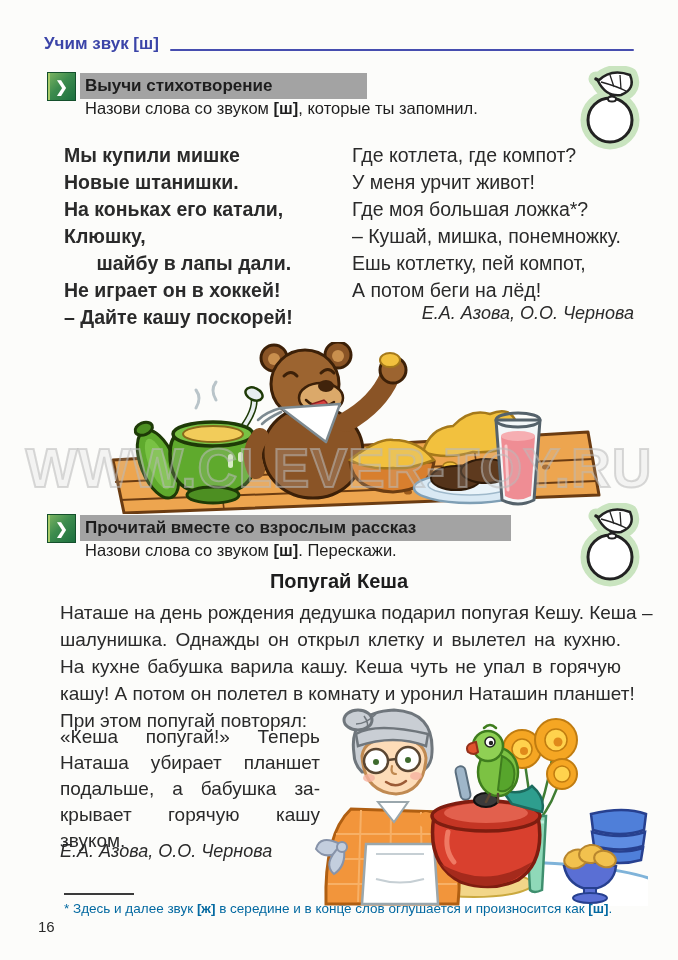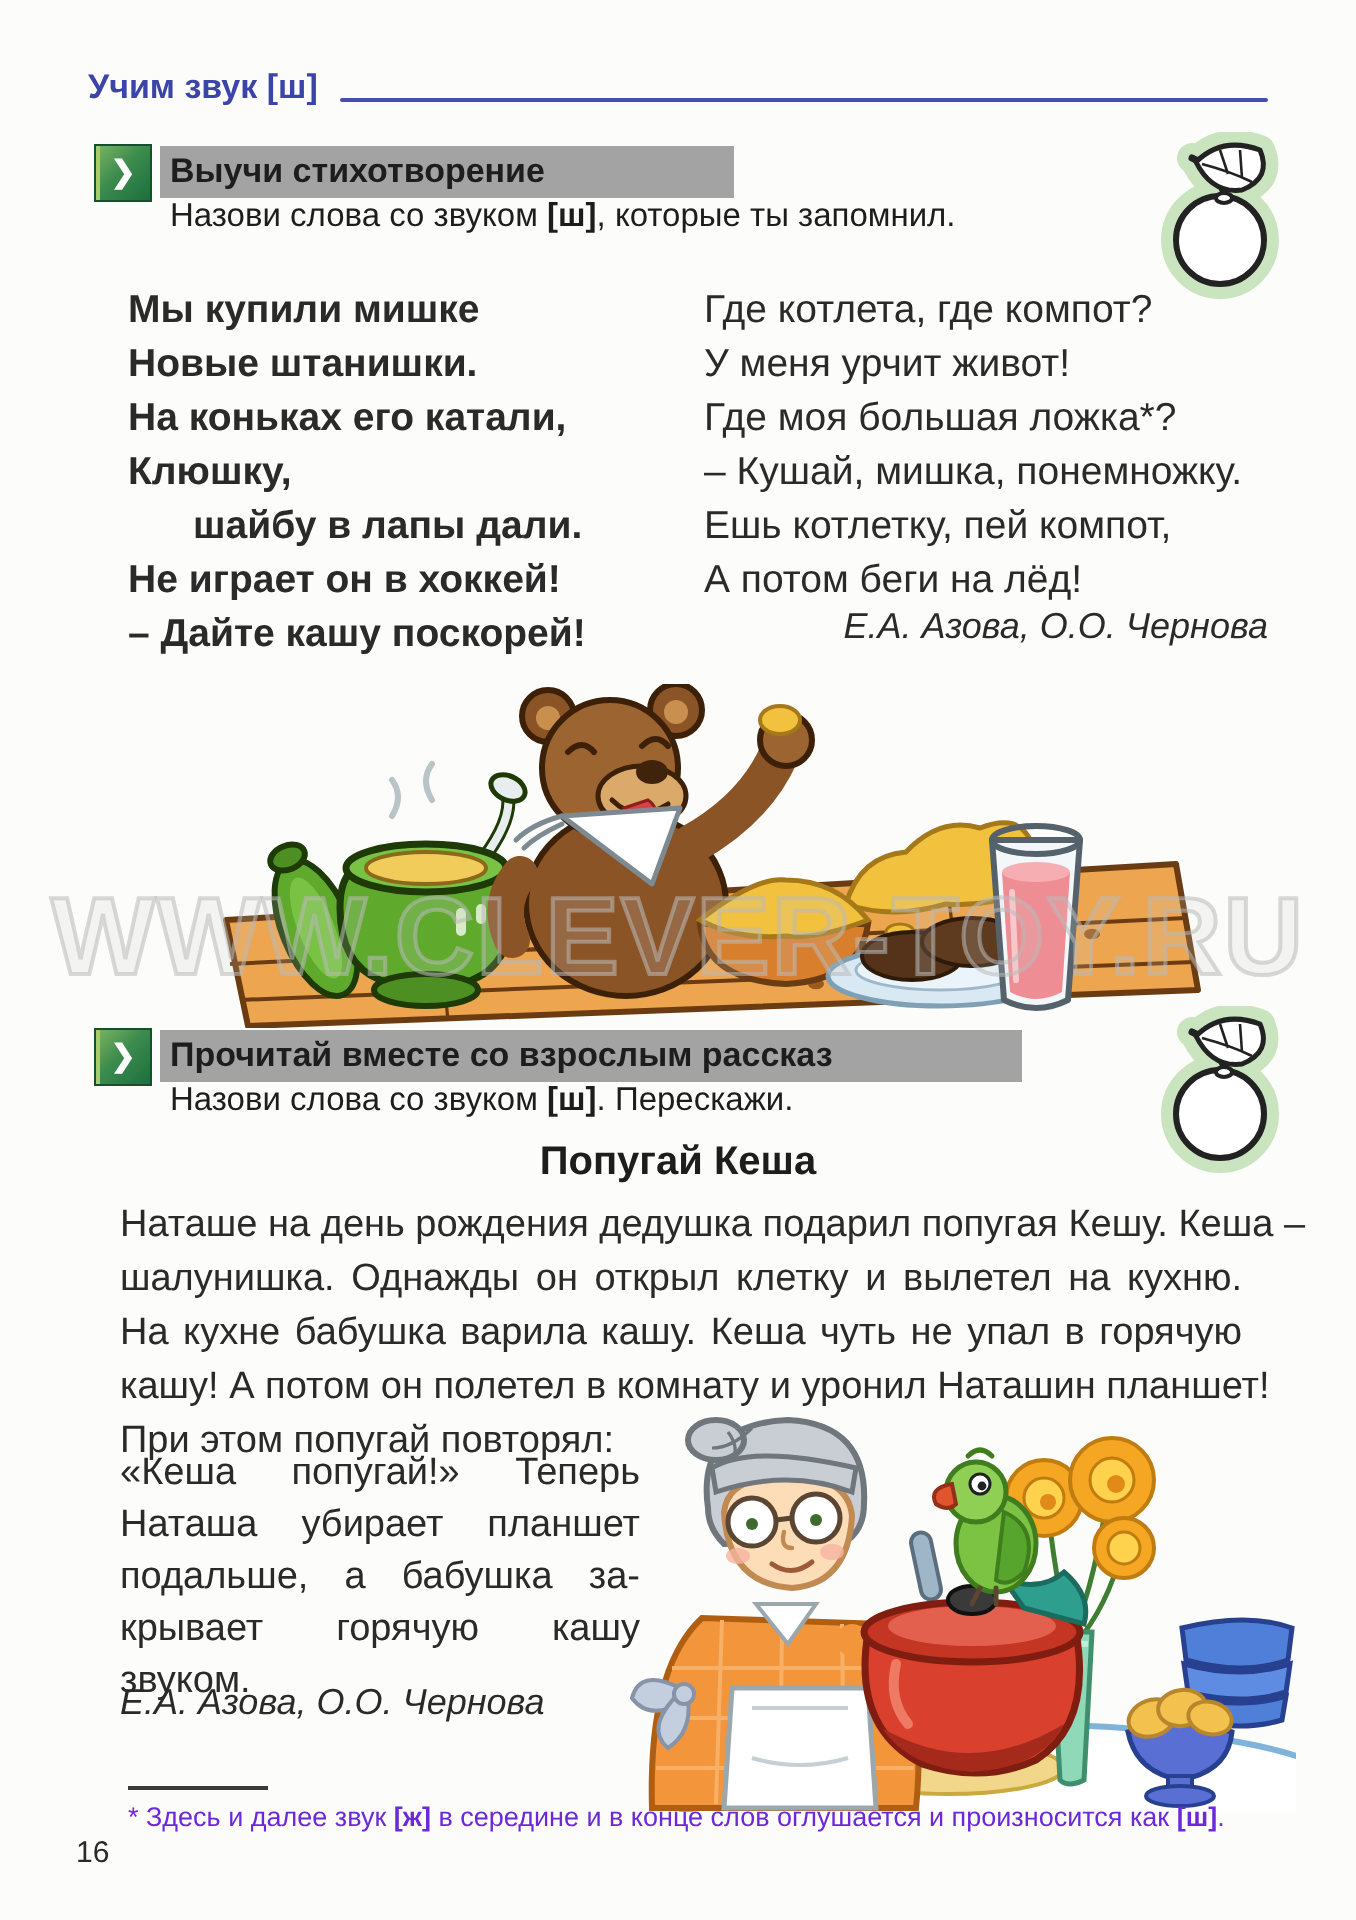--- a/index.html
+++ b/index.html
@@ -48,21 +48,21 @@
   
   .story-title{position:absolute;left:0;top:570px;width:678px;text-align:center;
                font-size:20px;font-weight:bold;color:#1d1d1d;}
   .story-p1{position:absolute;left:60px;top:599px;width:561px;font-size:19px;color:#2a2a2a;}
   .story-p2{position:absolute;left:60px;top:724px;width:260px;font-size:19px;color:#2a2a2a;}
   .jline{height:27px;line-height:27px;text-align:justify;text-align-last:justify;white-space:nowrap;}
   .story-p2 .jline{height:26px;line-height:26px;}
   .jline:last-child{text-align-last:left;}
   
   .fn-rule{position:absolute;left:64px;top:893px;width:70px;height:2px;background:#3a3a3a;}
-  .footnote{position:absolute;left:64px;top:901px;font-size:13.5px;color:#6d28d9;white-space:nowrap;}
+  .footnote{position:absolute;left:64px;top:901px;font-size:13.5px;color:#0369a1;white-space:nowrap;}
   .pageno{position:absolute;left:38px;top:918px;font-size:15px;color:#2a2a2a;}
   .b{font-weight:bold;}
 </style>
 </head>
 <body>
 
 <div class="page">
 
   <div class="hdr">Учим звук [ш]</div>
   <div class="hdr-line"></div>

